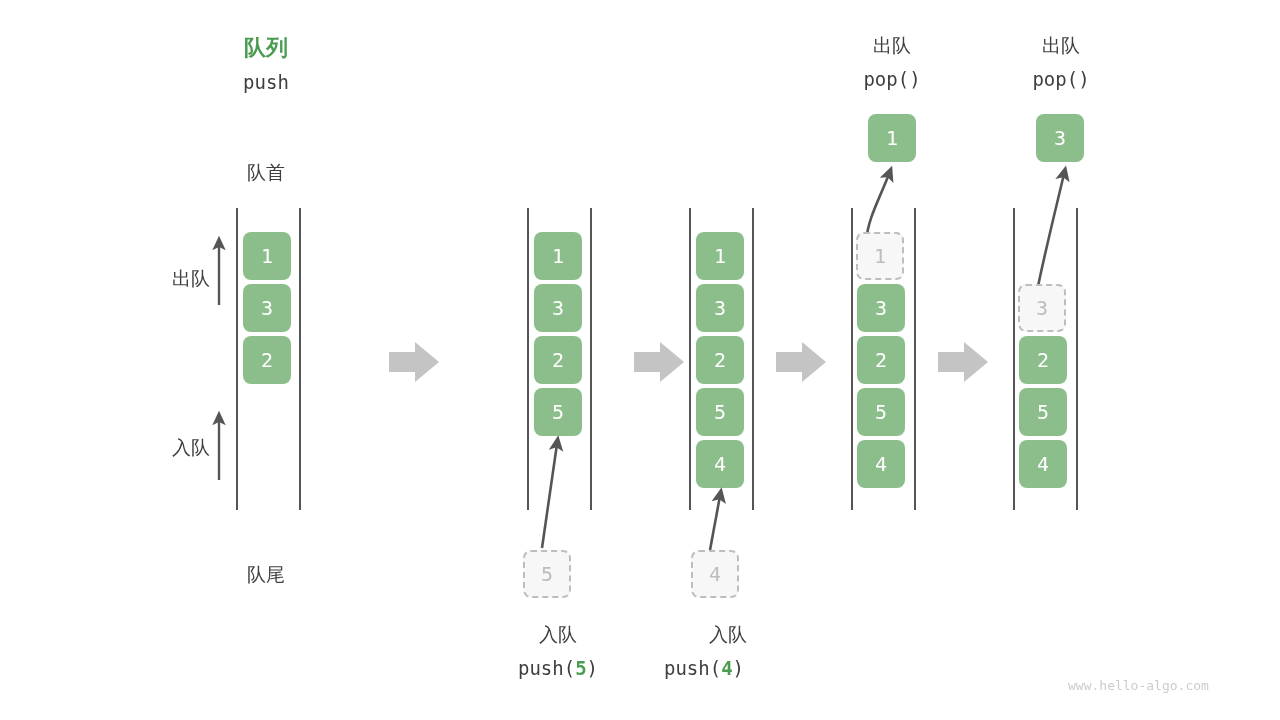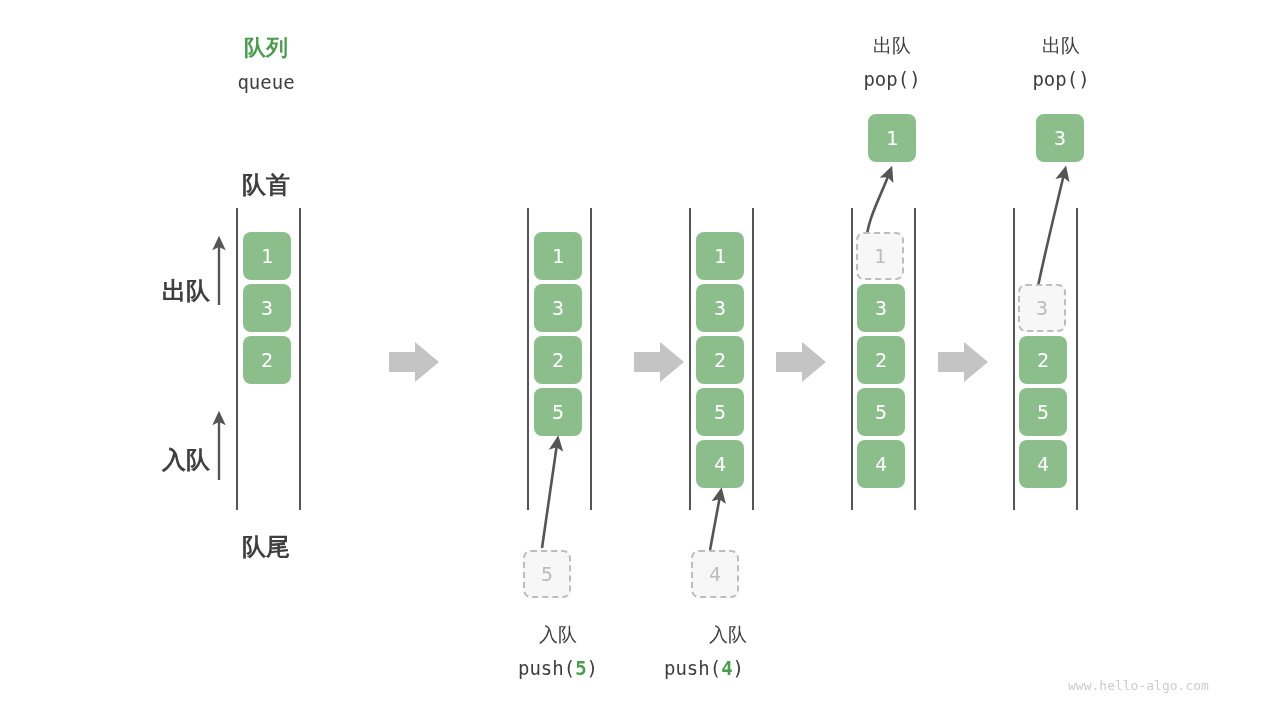--- a/index.html
+++ b/index.html
@@ -32,26 +32,25 @@
     white-space: nowrap;
   }
   .title-en {
     font-family: "DejaVu Sans Mono", "Liberation Mono", monospace;
     font-size: 19px;
     color: #3f3f3f;
     text-align: center;
     white-space: nowrap;
   }
   .label-bold {
-    font-size: 24px;
-    font-weight: bold;
-    color: #3f3f3f;
-    text-align: center;
-    white-space: nowrap;
-    margin-top: 9px;
+    font-size: 19px;
+    font-weight: normal;
+    color: #3f3f3f;
+    text-align: center;
+    white-space: nowrap;
   }
   .op-cn {
     font-size: 19px;
     color: #3f3f3f;
     text-align: center;
     white-space: nowrap;
   }
   .op-code {
     font-family: "DejaVu Sans Mono", "Liberation Mono", monospace;
     font-size: 19px;
@@ -90,24 +89,24 @@
     width: 0;
     border-left: 2px solid #555555;
   }
 </style>
 </head>
 <body>
 
 <div id="canvas">
 
   <div class="abs title-cn" style="left:186px; top:33px; width:160px;">队列</div>
-  <div class="abs title-en" style="left:186px; top:71px; width:160px;">queue</div>
+  <div class="abs title-en" style="left:186px; top:71px; width:160px;">push</div>
 
   <div class="abs label-bold" style="left:186px; top:160px; width:160px;">队首</div>
-  <div class="abs label-bold" style="left:186px; top:522px; width:160px;">队尾</div>
+  <div class="abs label-bold" style="left:186px; top:562px; width:160px;">队尾</div>
 
   <div class="abs label-bold" style="left:140px; top:266px; width:70px; text-align:right;">出队</div>
   <div class="abs label-bold" style="left:140px; top:435px; width:70px; text-align:right;">入队</div>
 
   <svg class="abs" style="left:205px; top:235px;" width="28" height="72">
     <defs>
       <marker id="ah-dark" markerWidth="7" markerHeight="7" refX="3" refY="3.2" orient="auto">
         <path d="M0.4,0.4 L6.4,3.2 L0.4,6.0 L1.7,3.2 Z" fill="#555555"></path>
       </marker>
     </defs>

